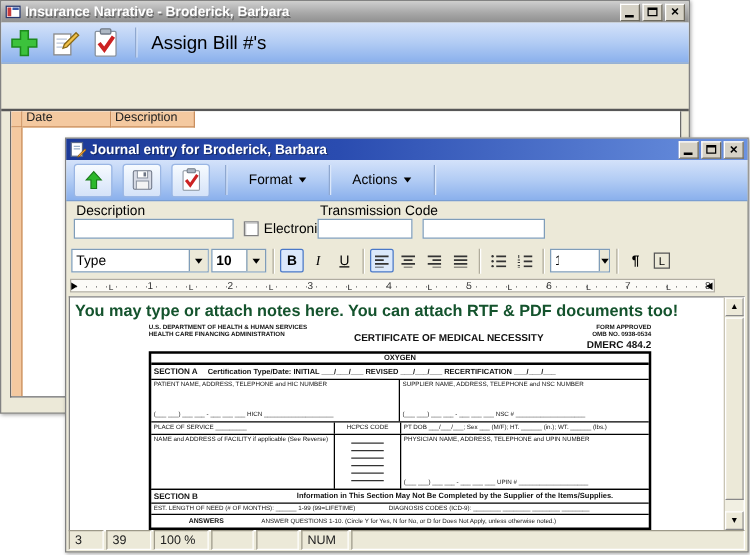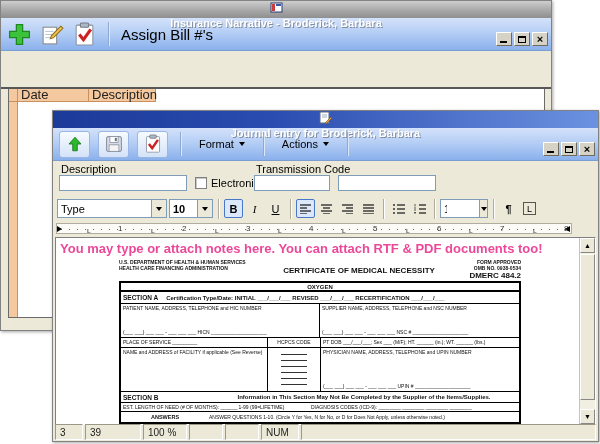--- a/index.html
+++ b/index.html
@@ -3,21 +3,21 @@
 <meta charset="utf-8">
 <style>
   * { margin:0; padding:0; box-sizing:border-box; }
   html,body { width:600px; height:444px; overflow:hidden; background:#ffffff;
               font-family:"Liberation Sans", sans-serif; }
   .win { position:absolute; background:#ece9d8; border:1px solid #828282;
          box-shadow:1px 1px 3px rgba(0,0,0,.35); }
 
   
   #winA { left:0; top:0; width:552px; height:331px; }
-  .titlebar { height:17px; display:flex; align-items:center; padding:0 3px; gap:3px;flex-direction:column; }
+  .titlebar { height:17px; display:flex; align-items:center; padding:0 3px; gap:3px; }
   .titlebar.inactive { background:linear-gradient(180deg,#cecece 0%,#a8a8a8 55%,#8f8f8f 100%); }
   .titlebar.active { background:linear-gradient(90deg,#1c3a98 0%,#2a4cb0 40%,#6b92e0 100%); }
   .title-text { color:#fff; font-size:11px; font-weight:bold; white-space:nowrap;
                 text-shadow:1px 1px 0 rgba(0,0,0,.35); }
   .winbtns { margin-left:auto; display:flex; gap:2px; }
   .wbtn { width:16px; height:14px; background:#d6d2c6; border:1px solid;
           border-color:#ffffff #6e6a5e #6e6a5e #ffffff; display:flex;
           align-items:center; justify-content:center; position:relative; }
   .glyph-min { position:absolute; bottom:2px; left:3px; width:7px; height:2px; background:#000; }
   .glyph-max { width:8px; height:7px; border:1px solid #000; border-top-width:2px; }
@@ -46,21 +46,21 @@
                background:#ece9d8; border:1px solid #8b8b8b; display:flex;
                align-items:center; justify-content:center; }
   #patientBox { position:absolute; left:112px; top:5px; height:18px; border:1px solid #4a4a4a;
                 background:#f3efdf; padding:2px 7px; font-size:11px; white-space:nowrap;
                 box-shadow:1px 1px 0 rgba(120,110,80,.4); }
   #darkline { position:absolute; left:0; top:86px; width:100%; height:2px; background:#575757; }
   #gridA { position:absolute; left:7px; top:88px; right:6px; bottom:12px;
            border:1px solid #6a6a6a; border-top:none; background:#fff; overflow:hidden; }
   .ghead { display:flex; height:13px; }
   .gcell { background:#f4c9a0; border-right:1px solid #c98f5f; border-bottom:1px solid #c98f5f;
-           font-size:13px; color:#222; line-height:12px; padding-left:3px; }
+           font-size:10px; color:#222; line-height:12px; padding-left:3px; }
   .gind { width:9px; }
   #gridStrip { position:absolute; left:0; top:13px; bottom:0; width:9px;
                background:#f4c9a0; border-right:1px solid #c98f5f; }
 
   
   #winB { left:52px; top:110px; width:547px; height:332px; }
   #fieldsRow { height:34px; position:relative; font-size:11px; }
   .flabel { position:absolute; top:2px; color:#000; white-space:nowrap; }
   .finput { position:absolute; top:14px; height:16px; border:1px solid #7f9db9;
             background:#fff; font-size:11px; padding:0 2px; font-family:"Liberation Sans",sans-serif; }
@@ -92,21 +92,21 @@
   .rmark-l { position:absolute; left:0; top:2px; width:0; height:0;
              border-top:3px solid transparent; border-bottom:3px solid transparent;
              border-left:5px solid #000; }
   .rmark-r { position:absolute; right:1px; top:2px; width:0; height:0;
              border-top:3px solid transparent; border-bottom:3px solid transparent;
              border-right:5px solid #000; }
 
   #docArea { position:absolute; left:2px; right:2px; top:126px; height:188px; background:#fff;
              border:1px solid; border-color:#808080 #fff #fff #808080; overflow:hidden; }
   #hintText { position:absolute; left:4px; top:3px; font-size:13px; font-weight:bold;
-              color:#ec4899; white-space:nowrap; }
+              color:#14532d; white-space:nowrap; }
   #cmnForm { position:absolute; left:63px; top:21px; width:402px; color:#111; }
   #formHead { display:flex; align-items:flex-start; }
   .tiny { font-size:5px; font-weight:bold; line-height:6px; }
   #formTitle { flex:1; text-align:center; font-size:8px; font-weight:bold; margin-top:7px; }
   #formHeadL { width:150px; } #formHeadR { width:72px; text-align:right; }
   .code-big { font-size:8px; font-weight:bold; }
   #formBox { border:2px solid #000; margin-top:1px; }
   .fr { border-bottom:1px solid #000; display:flex; position:relative; }
   .f5 { font-size:5px; line-height:7px; }
   #rowOxy { height:9px; justify-content:center; align-items:center;
@@ -489,20 +489,20 @@
         </span>
       <span id="sthumb"></span>
       <span class="sbtn" style="bottom:0; top:auto;">
           <span>▼</span>
         </span>
     </div>
   </div>
 
   <div id="statusBar">
     <span class="scell" style="width:28px;">3</span>
-    <span class="scell" style="width:56px;">39</span>
+    <span class="scell" style="width:36px;">39</span>
     <span class="scell" style="width:44px;">100 %</span>
     <span class="scell" style="width:34px;"></span>
     <span class="scell" style="width:34px;"></span>
     <span class="scell" style="width:38px;">NUM</span>
     <span class="scell" style="flex:1;"></span>
   </div>
 </div>
 
 </body></html>

